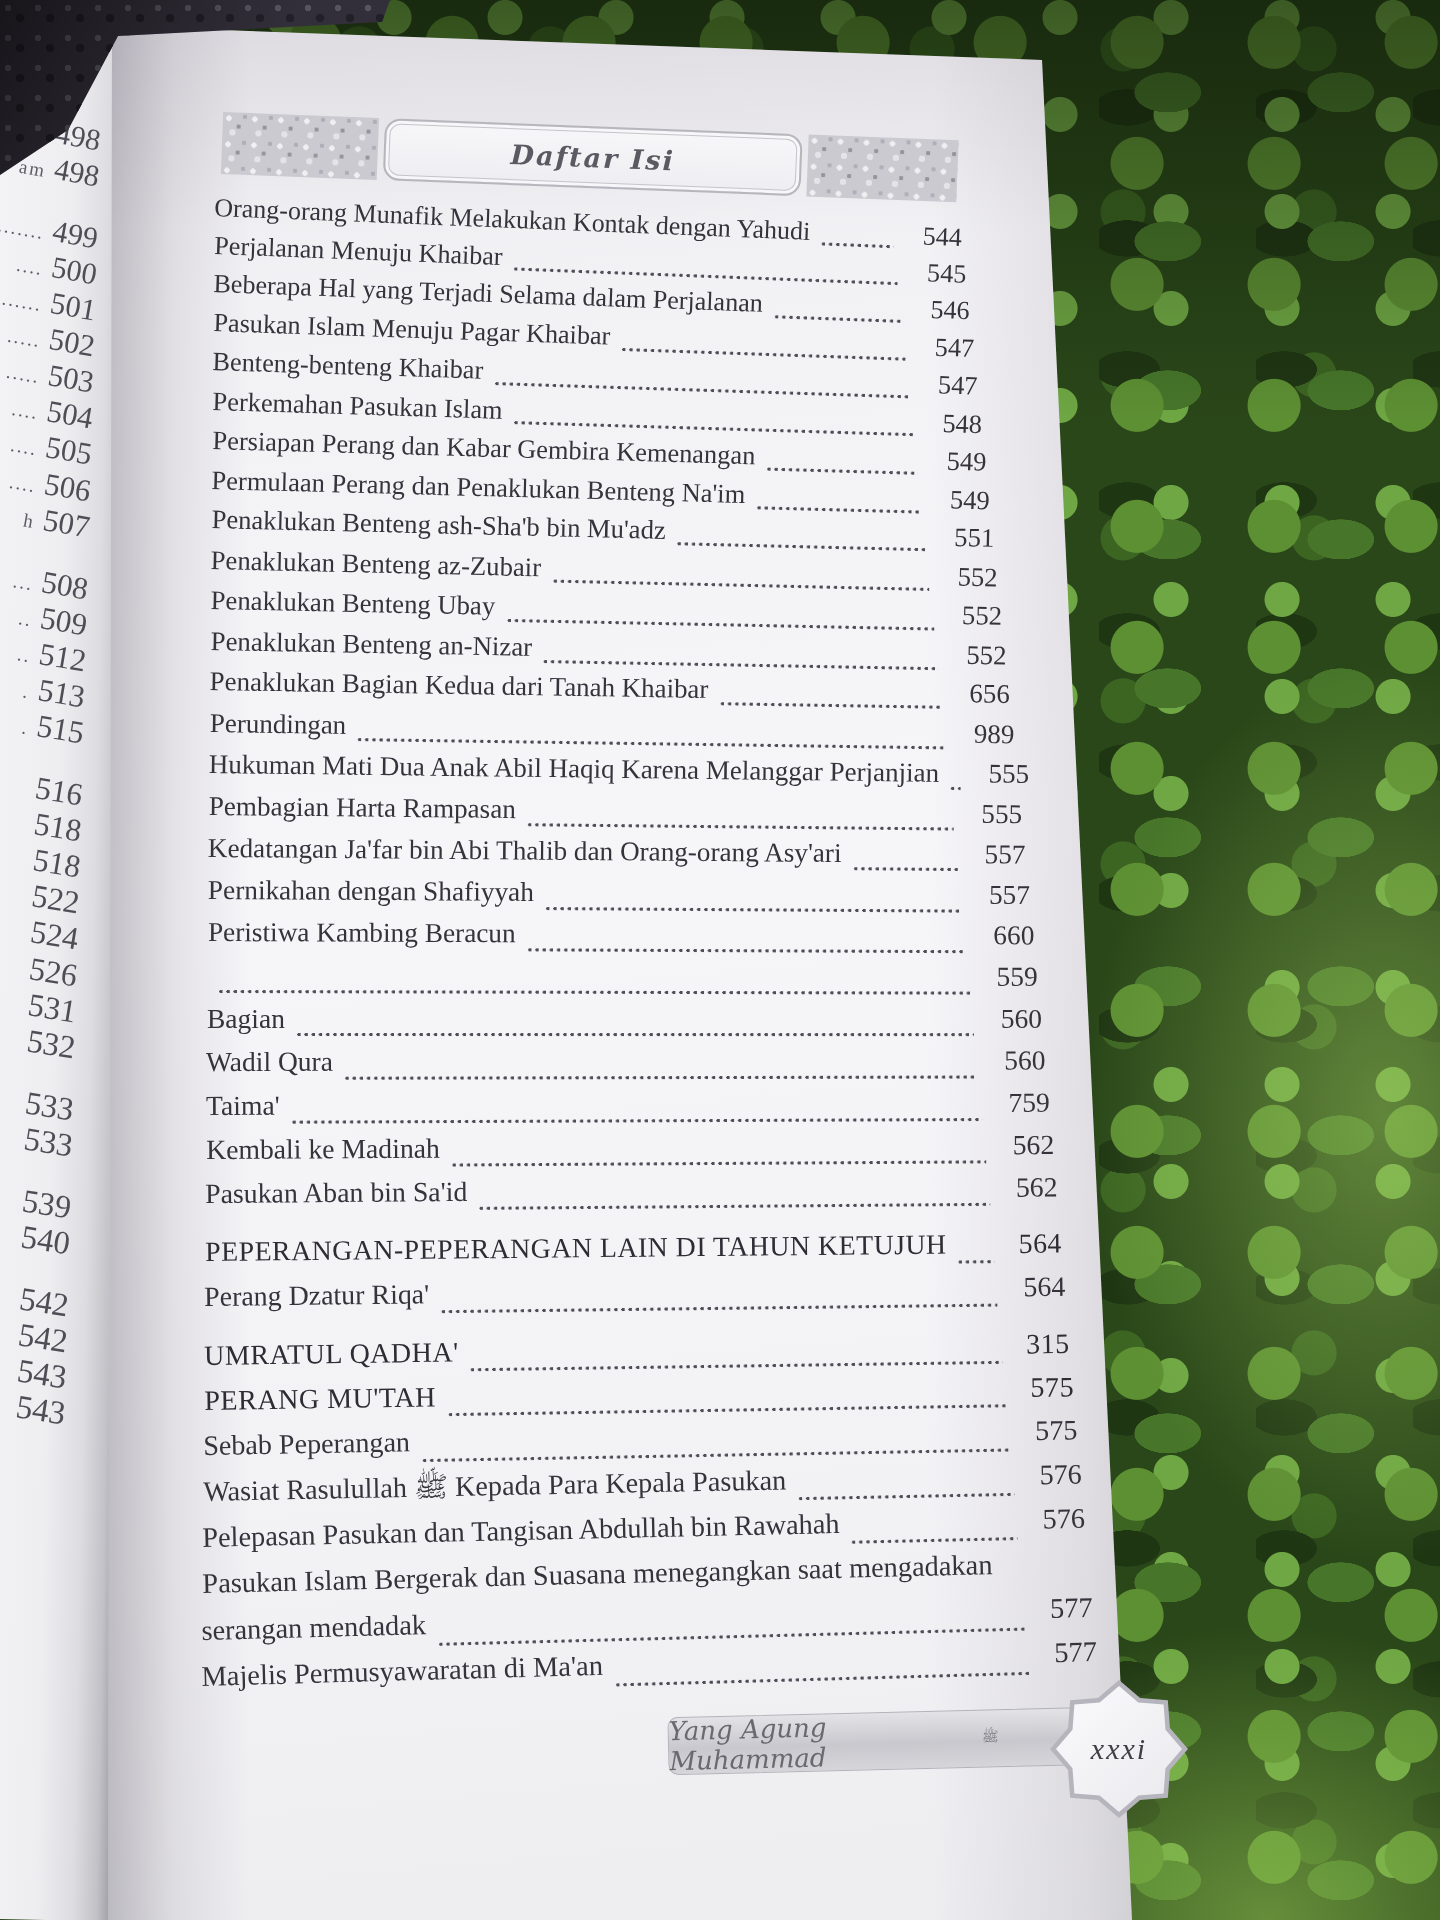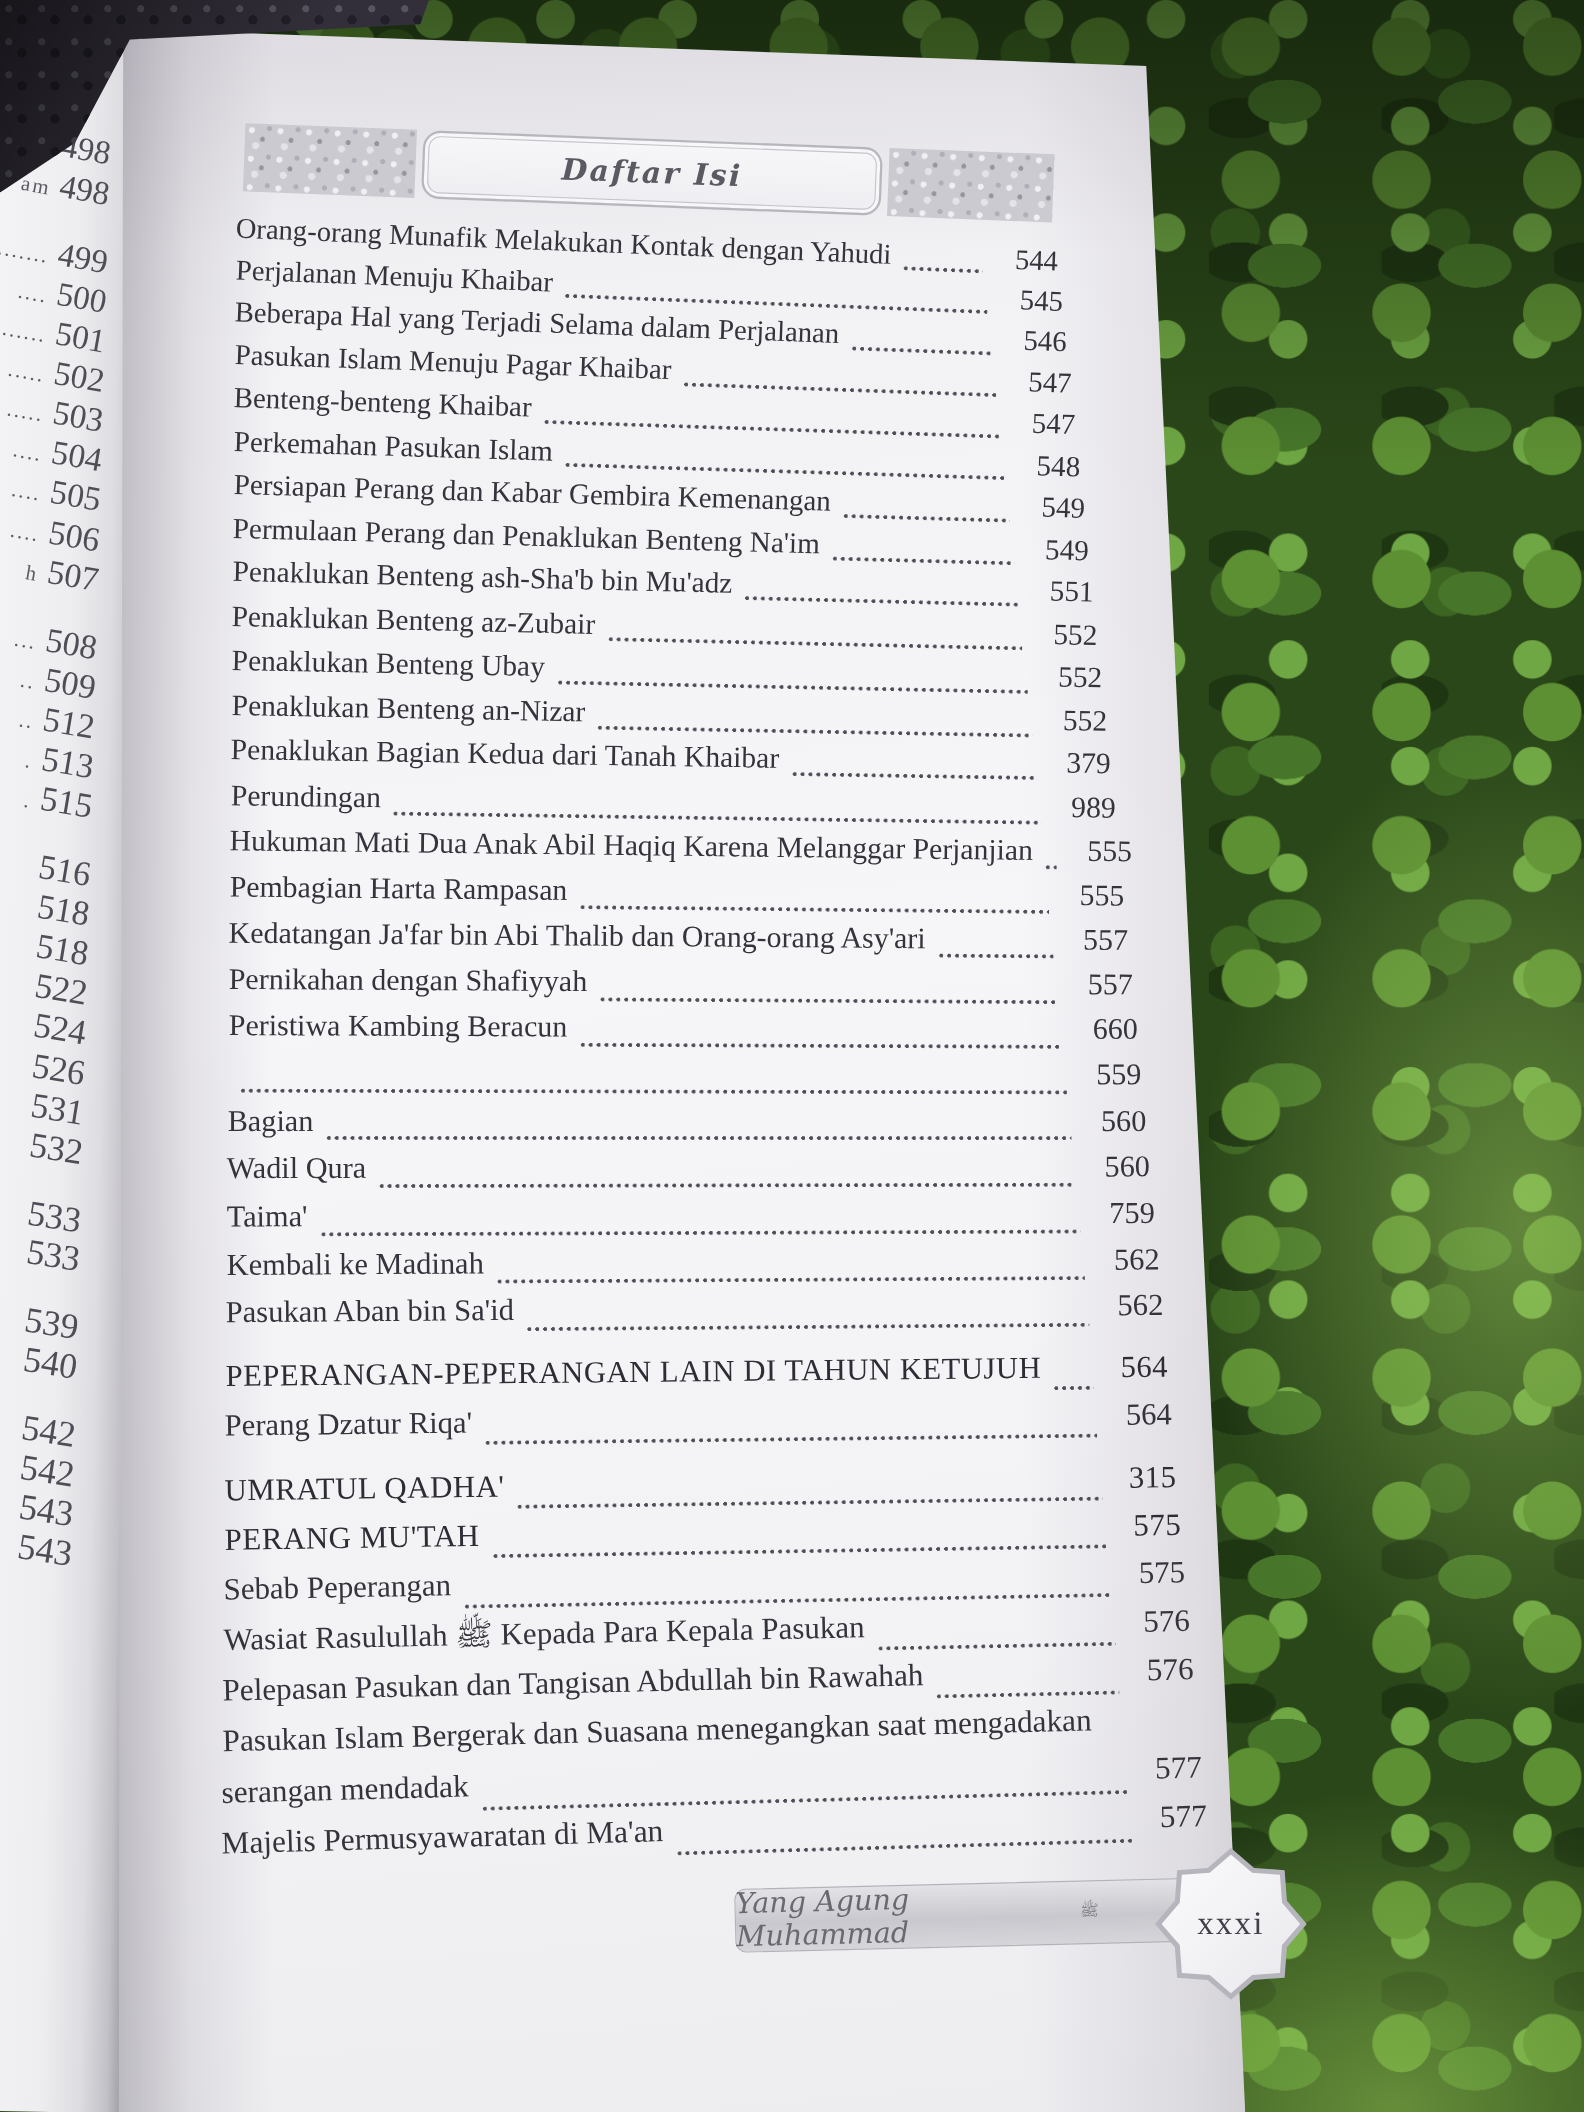--- a/index.html
+++ b/index.html
@@ -74,21 +74,21 @@
     display:flex;align-items:center;justify-content:flex-end;padding-right:100px;
     font-family:"DejaVu Serif",serif;font-style:italic;color:#6a6870;font-size:26px;}
   .footer-banner .pbuh{font-size:14px;font-style:normal;margin-left:6px;color:#76747c;}
   .seal{position:absolute;left:1050px;top:1680px;width:138px;height:138px;
     display:flex;align-items:center;justify-content:center;background:#b6b5bd;
     filter:drop-shadow(0 2px 4px rgba(20,25,10,.35));
     clip-path:polygon(100% 50%,86.9% 65.3%,85.4% 85.4%,65.3% 86.9%,50% 100%,34.7% 86.9%,14.6% 85.4%,13.1% 65.3%,0% 50%,13.1% 34.7%,14.6% 14.6%,34.7% 13.1%,50% 0%,65.3% 13.1%,85.4% 14.6%,86.9% 34.7%);}
   .seal-inner{width:126px;height:126px;display:flex;align-items:center;justify-content:center;
     background:linear-gradient(135deg,#fbfafc,#e9e8ec);
     clip-path:polygon(100% 50%,86.9% 65.3%,85.4% 85.4%,65.3% 86.9%,50% 100%,34.7% 86.9%,14.6% 85.4%,13.1% 65.3%,0% 50%,13.1% 34.7%,14.6% 14.6%,34.7% 13.1%,50% 0%,65.3% 13.1%,85.4% 14.6%,86.9% 34.7%);}
-  .seal-inner span{font-family:"Liberation Serif",serif;font-size:30px;color:#413f48;letter-spacing:2px;}
+  .seal-inner span{font-family:"Liberation Serif",serif;font-size:30px;color:#413f48;letter-spacing:2px;font-style:italic;}
 
   
   .cover-corner{position:absolute;left:0;top:0;width:400px;height:190px;
     clip-path:polygon(0 0,390px 0,382px 22px,118px 36px,68px 130px,0 175px);
     background-color:#332f3a;
     background-image:
       linear-gradient(120deg, rgba(0,0,0,.55), rgba(0,0,0,0) 60%),
       radial-gradient(circle at 8px 8px, #575460 3px, transparent 3.5px),
       radial-gradient(circle at 20px 18px, #211f27 4px, transparent 4.5px);
     background-size:auto,30px 30px,30px 30px;}
@@ -286,21 +286,21 @@
           <span class="num">552</span>
         </div>
         <div class="toc-row" style="width: 795.9px; margin-left: -4.5px; font-size: 26.8px; height: 40.9px; transform: rotate(1.04deg);">
           <span>Penaklukan Benteng an-Nizar</span>
           <span class="dots"></span>
           <span class="num">552</span>
         </div>
         <div class="toc-row" style="width: 800.2px; margin-left: -4.9px; font-size: 26.9px; height: 41.2px; transform: rotate(0.92deg);">
           <span>Penaklukan Bagian Kedua dari Tanah Khaibar</span>
           <span class="dots"></span>
-          <span class="num">379</span>
+          <span class="num">656</span>
         </div>
         <div class="toc-row" style="width: 804.6px; margin-left: -5.4px; font-size: 27px; height: 41.4px; transform: rotate(0.81deg);">
           <span>Perundingan</span>
           <span class="dots"></span>
           <span class="num">989</span>
         </div>
         <div class="toc-row" style="width: 808.9px; margin-left: -5.8px; font-size: 27px; height: 41.7px; transform: rotate(0.69deg);">
           <span>Hukuman Mati Dua Anak Abil Haqiq Karena Melanggar Perjanjian</span>
           <span class="dots"></span>
           <span class="num">555</span>

